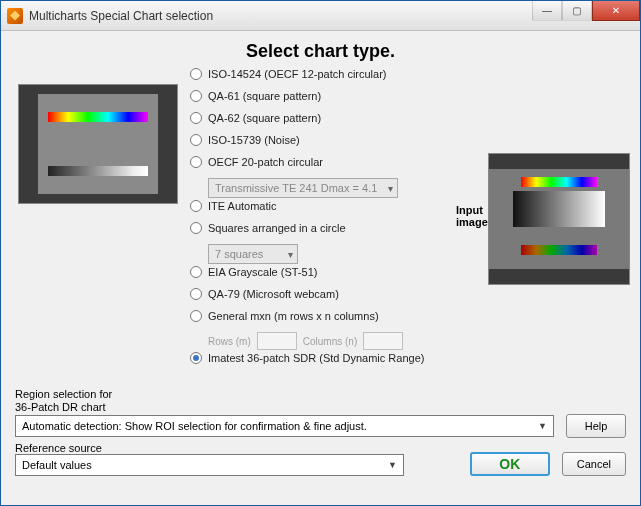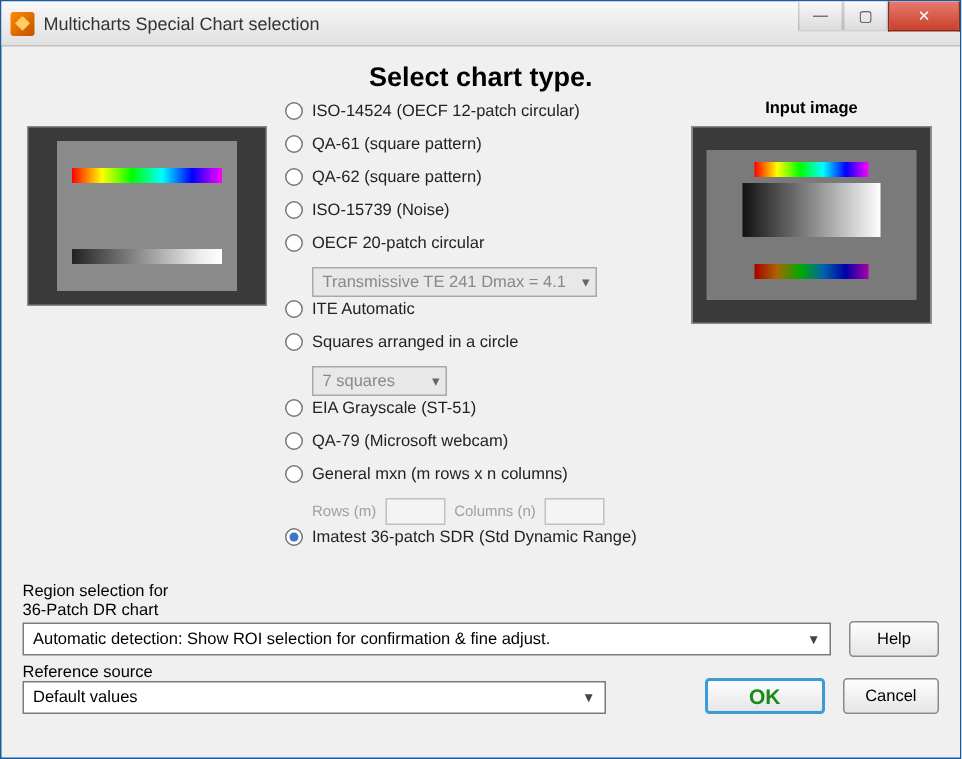--- a/index.html
+++ b/index.html
@@ -11,21 +11,21 @@
   .titlebar-text { flex: 1; font-size: 12px; color: #333; }
   .winbtns { display: flex; height: 100%; }
   .winbtn { width: 30px; height: 20px; margin-top: 0; display: flex; align-items: center; justify-content: center; font-size: 10px; cursor: default; border: 1px solid rgba(0,0,0,0.15); border-top: none; background: linear-gradient(#f8f8f8,#dcdcdc); }
   .winbtn.close { width: 48px; background: linear-gradient(#e67b6f,#c9402b); color: #fff; border-color: #8a2a1a; border-top-right-radius: 0; }
   .winbtn.min, .winbtn.max { color: #444; }
   .content { flex: 1; padding: 10px 14px 12px 14px; display: flex; flex-direction: column; }
   .heading { font-size: 18px; font-weight: bold; text-align: center; margin: 0 0 4px 0; }
   .toprow { display: flex; gap: 10px; }
   .leftcol { width: 165px; display: flex; flex-direction: column; align-items: center; }
   .midcol { flex: 1; display: flex; flex-direction: column; gap: 2px; padding-top: 2px; }
-  .rightcol { width: 170px; display: flex; flex-direction: column; align-items: center; }
+  .rightcol { width: 170px; display: flex; flex-direction: row; align-items: center; }
   .input-label { font-size: 11px; font-weight: bold; margin-bottom: 6px; }
   .thumb { width: 160px; height: 120px; background: #3a3a3a; border: 1px solid #888; position: relative; display: flex; align-items: center; justify-content: center; }
   .thumb-inner { width: 120px; height: 100px; background: #8a8a8a; position: relative; }
   .thumb-inner::before { content:""; position:absolute; top:18px; left:10px; right:10px; height:10px; background: linear-gradient(90deg,#f00,#ff0,#0f0,#0ff,#00f,#f0f); }
   .thumb-inner::after { content:""; position:absolute; bottom:18px; left:10px; right:10px; height:10px; background: linear-gradient(90deg,#222,#444,#666,#888,#aaa,#ccc,#eee,#fff); }
   .thumb2-inner { width: 140px; height: 100px; background: #7a7a7a; position: relative; }
   .thumb2-inner::before { content:""; position:absolute; top:8px; left:32px; width:76px; height:10px; background: linear-gradient(90deg,#f00,#ff0,#0f0,#0ff,#00f,#f0f); }
   .thumb2-inner::after { content:""; position:absolute; bottom:14px; left:32px; width:76px; height:10px; background: linear-gradient(90deg,#a00,#a60,#0a0,#06a,#00a,#a0a); }
   .grad { position:absolute; top:22px; left:24px; width:92px; height:36px; background: linear-gradient(90deg,#111,#333,#555,#777,#999,#bbb,#ddd,#fff); }
   .radio-row { display: flex; align-items: flex-start; gap: 6px; min-height: 20px; }

